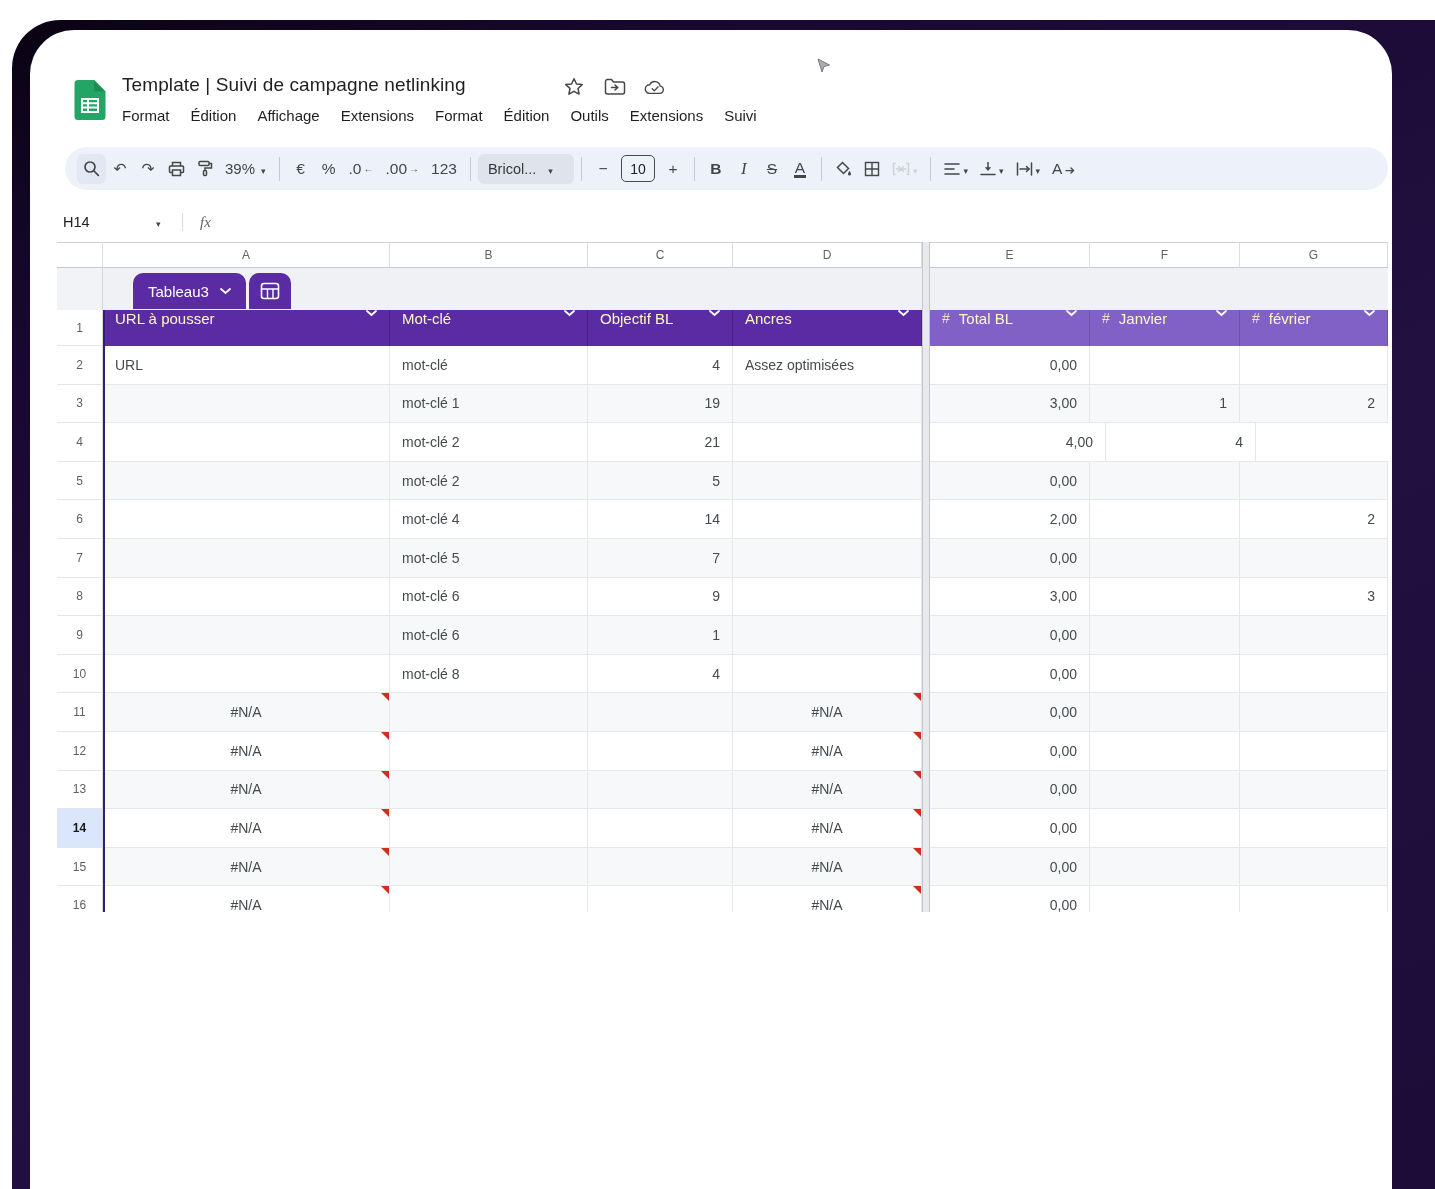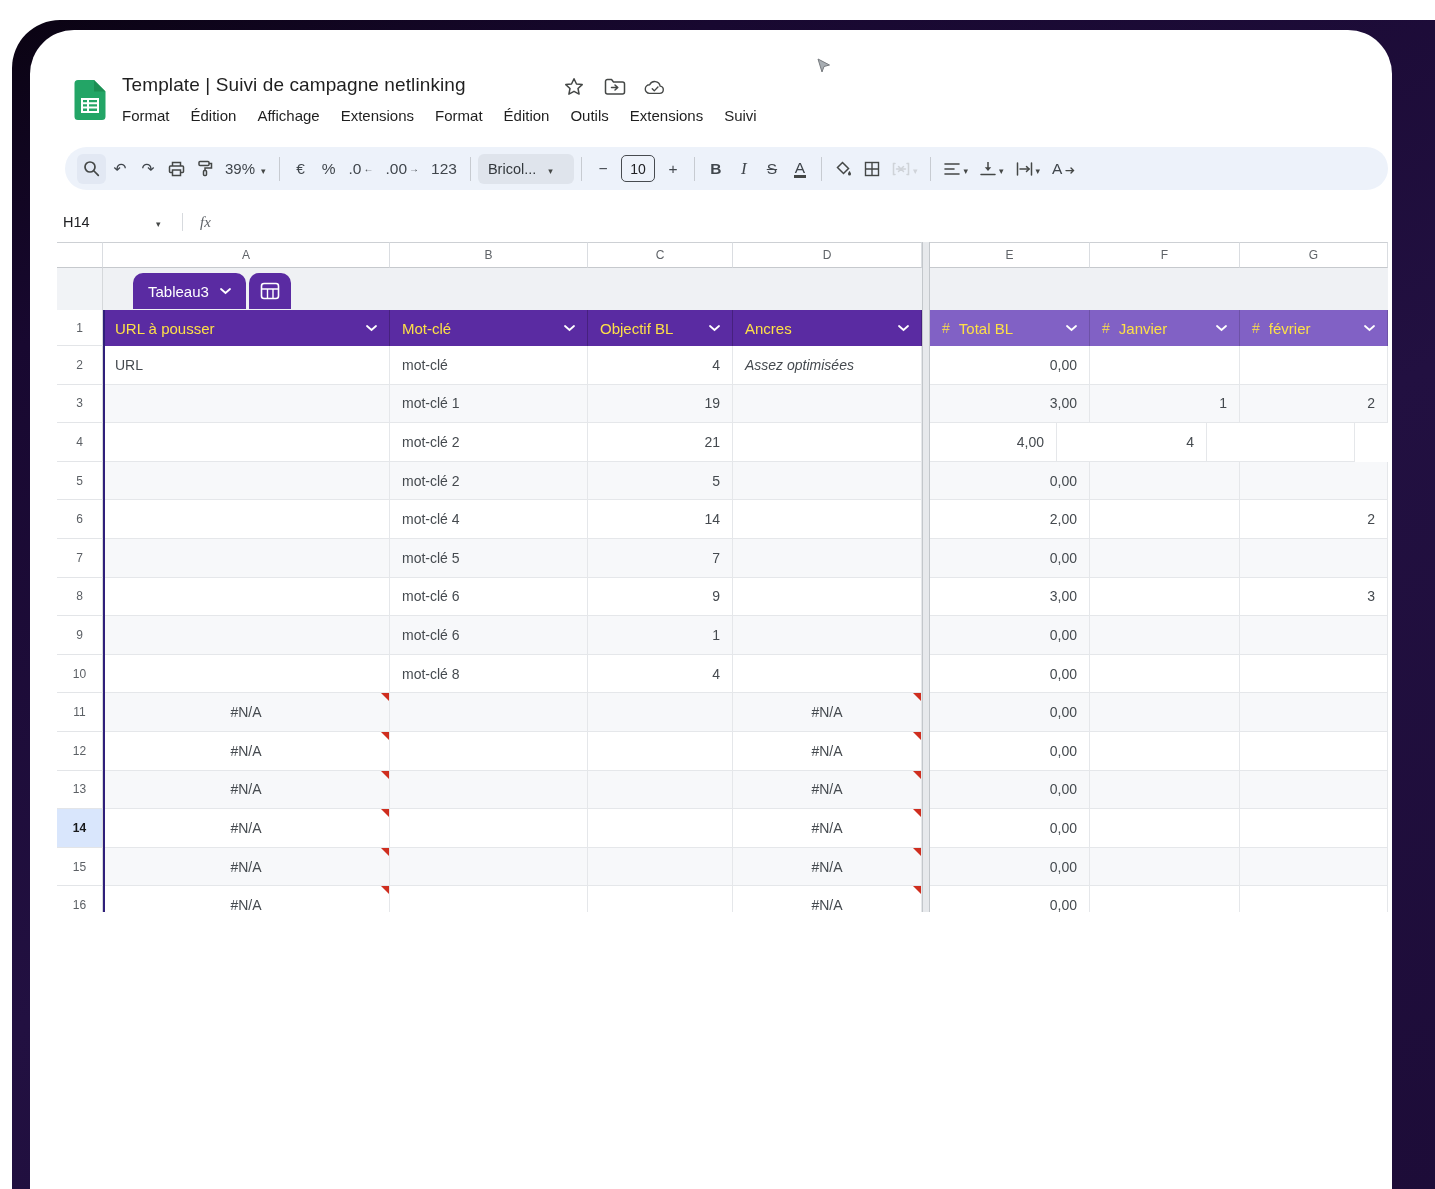--- a/index.html
+++ b/index.html
@@ -54,21 +54,21 @@
   #grid { position:absolute; left:27px; top:212px; width:1331px; height:670px; overflow:hidden; background:#fff; }
   .grow { display:flex; position:relative; }
   .letters { height:26px; }
   .letters .lcell { background:#fff; border-top:1px solid #cdd0d4; border-bottom:1px solid #c6c9cd;
                     border-right:1px solid #dadde1; color:#5f6368; font-size:12px;
                     display:flex; align-items:center; justify-content:center; flex:none; }
   .bandrow { height:42px; }
   .bandcell { background:var(--band,#eff1f4); flex:none; }
   .bandrh { width:46px; background:#f1f3f6; border-right:1px solid #d5d8db; flex:none; }
   .phrow { height:36px; }
-  .phc { display:flex; align-items:center; gap:9px; color:#fde047; font-size:15px; font-weight:500;
+  .phc { display:flex; gap:9px; color:#fef9c3; font-size:15px; font-weight:500;
          padding:0 12px; flex:none; }
   .phc.dark { background:var(--hdark,#5a2ba2); border-right:1px solid rgba(0,0,0,.22); }
   .phc.light { background:var(--hlight,#8161c5); border-right:1px solid rgba(0,0,0,.15); }
   .phc .lbl { flex:1; white-space:nowrap; overflow:hidden; }
   .phc .hash { opacity:.85; font-size:14px; font-weight:400; }
   .drow { height:38.6px; background:#fff; }
   .drow.alt { background:var(--alt,#f7f8fa); }
   .dc { font-size:14px; color:#454a4f; display:flex; align-items:center; padding:0 12px; flex:none;
         border-right:1px solid var(--gl,#e5e7ea); border-bottom:1px solid var(--gl,#e5e7ea);
         position:relative; white-space:nowrap; overflow:hidden; }
@@ -333,21 +333,21 @@
                 <path d="M1 1l4.5 4L10 1" stroke="#fff" stroke-width="1.8" fill="none" stroke-linecap="round"></path>
               </svg>
             </span>
           </div>
         </div>
         <div class="grow drow">
           <div class="rh">2</div>
           <div class="dc " style="width: 287px;">URL</div>
           <div class="dc " style="width: 198px;">mot-clé</div>
           <div class="dc r" style="width: 145px;">4</div>
-          <div class="dc " style="width: 189px; font-style: italic;">Assez optimisées</div>
+          <div class="dc " style="width: 189px;">Assez optimisées</div>
           <div class="freeze"></div>
           <div class="dc r" style="width: 160px;">0,00</div>
           <div class="dc r" style="width: 150px;"></div>
           <div class="dc r" style="width: 148px;"></div>
         </div>
         <div class="grow drow alt">
           <div class="rh">3</div>
           <div class="dc " style="width: 287px;"></div>
           <div class="dc " style="width: 198px;">mot-clé 1</div>
           <div class="dc r" style="width: 145px;">19</div>
@@ -357,21 +357,21 @@
           <div class="dc r" style="width: 150px;">1</div>
           <div class="dc r" style="width: 148px;">2</div>
         </div>
         <div class="grow drow">
           <div class="rh">4</div>
           <div class="dc " style="width: 287px;"></div>
           <div class="dc " style="width: 198px;">mot-clé 2</div>
           <div class="dc r" style="width: 145px;">21</div>
           <div class="dc " style="width: 189px;"></div>
           <div class="freeze"></div>
-          <div class="dc r" style="width: 127px;">4,00</div>
+          <div class="dc r" style="width: 176px;">4,00</div>
           <div class="dc r" style="width: 150px;">4</div>
           <div class="dc r" style="width: 148px;"></div>
         </div>
         <div class="grow drow alt">
           <div class="rh">5</div>
           <div class="dc " style="width: 287px;"></div>
           <div class="dc " style="width: 198px;">mot-clé 2</div>
           <div class="dc r" style="width: 145px;">5</div>
           <div class="dc " style="width: 189px;"></div>
           <div class="freeze"></div>

